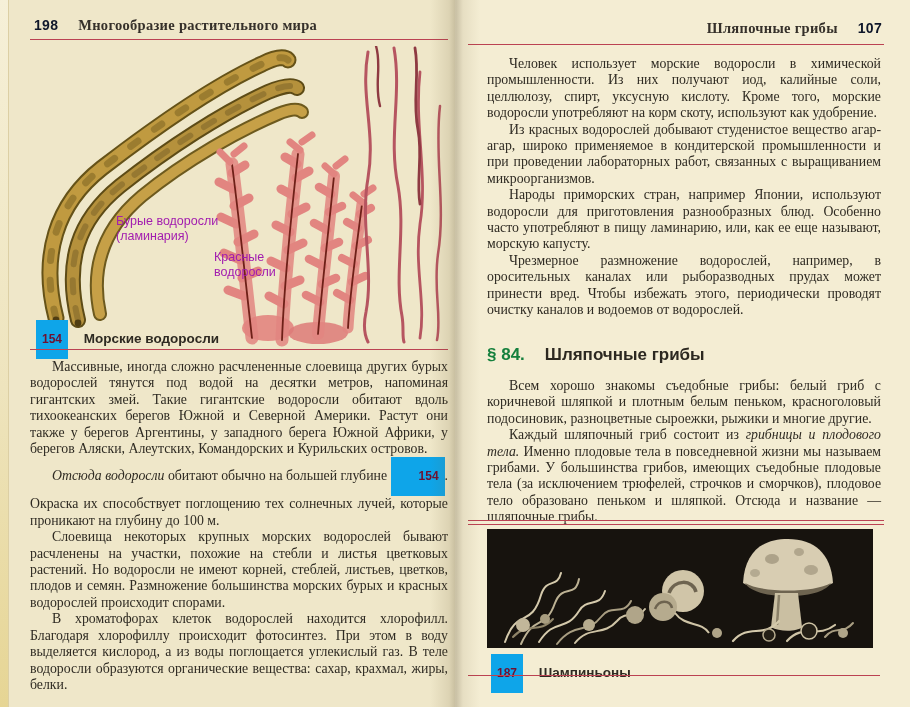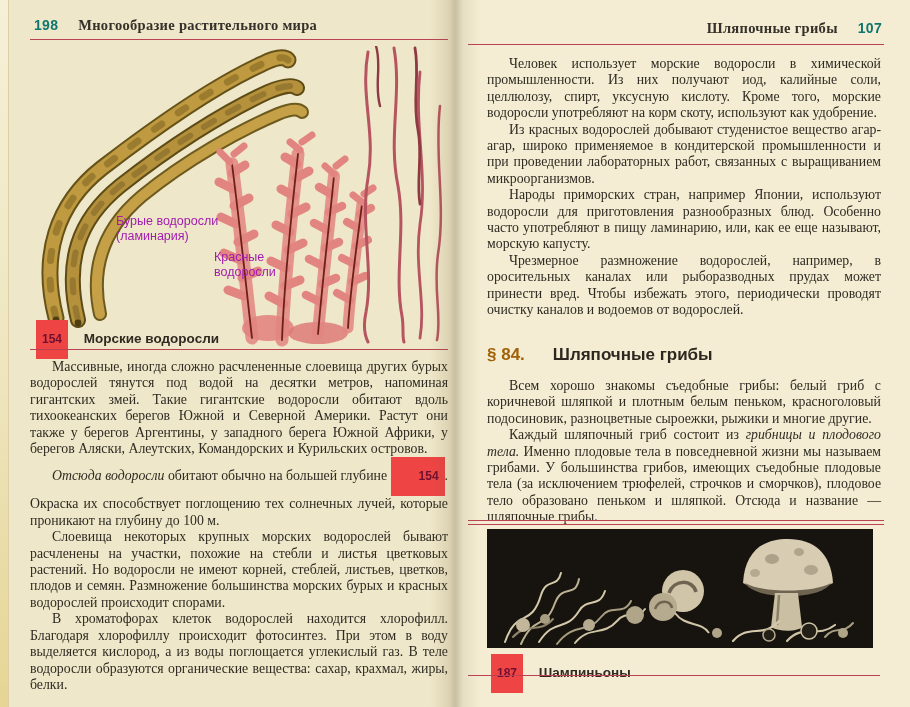--- a/index.html
+++ b/index.html
@@ -10,37 +10,37 @@
   }
   .page{position:absolute;top:0;height:707px;}
   .page-left{left:0;width:455px;background:#efe7c9;}
   .page-right{left:455px;width:455px;background:#f4edd3;}
   .edge-strip{position:absolute;left:0;top:0;width:8px;height:707px;
     background:linear-gradient(180deg,#f6f0d8 0%,#eee4bd 55%,#e6d594 100%);
     border-right:1px solid #dccfa4;}
   .gutter{position:absolute;left:430px;top:0;width:50px;height:707px;
     background:linear-gradient(90deg,rgba(110,92,50,0) 0%,rgba(110,92,50,.14) 38%,rgba(80,66,34,.26) 52%,rgba(110,92,50,.10) 66%,rgba(110,92,50,0) 100%);}
   .runhead{position:absolute;top:17px;font-weight:bold;font-size:14.5px;color:#35302a;letter-spacing:.3px;white-space:nowrap;}
-  .pagenum{color:#0f766e;font-family:"Liberation Sans",sans-serif;font-weight:bold;font-size:14px;}
+  .pagenum{color:#0f172a;font-family:"Liberation Sans",sans-serif;font-weight:bold;font-size:14px;}
   .rule{position:absolute;border-top:1.4px solid #bb4252;height:0;}
   .rule-double{position:absolute;height:3px;border-top:1px solid #bb4252;border-bottom:1px solid #bb4252;}
   .bodytext{position:absolute;text-align:justify;font-size:13.8px;line-height:16.4px;color:#2e2a22;}
   .bodytext p{margin:0;text-indent:22px;}
   .ital{font-style:italic;}
-  .badge{display:inline-block;background:#ef4444;color:#6e1030;
+  .badge{display:inline-block;background:#0ea5e9;color:#6e1030;
     font-family:"Liberation Sans",sans-serif;font-weight:bold;font-size:12px;
     line-height:15px;padding:12px 6px;vertical-align:baseline;}
   .figcap{position:absolute;font-family:"Liberation Sans",sans-serif;font-weight:bold;
     font-size:13.5px;color:#2e2a22;white-space:nowrap;}
   .figcap .cap-text{margin-left:12px;}
   .figlabel{position:absolute;font-family:"Liberation Sans",sans-serif;font-size:12.5px;
     color:#a21caf;line-height:15px;white-space:nowrap;}
   .sechead{position:absolute;font-family:"Liberation Sans",sans-serif;font-weight:bold;
     font-size:17px;color:#2c2820;white-space:nowrap;}
-  .secnum{color:#a16207;margin-right:28px;}
+  .secnum{color:#15803d;margin-right:20px;}
   .figure-box{position:absolute;}
   .photo{position:absolute;background:#17130e;}
   svg{display:block;}
 </style>
 </head>
 <body>
 
 <div class="page page-left">
 
   <div class="runhead" style="left:34px;">

